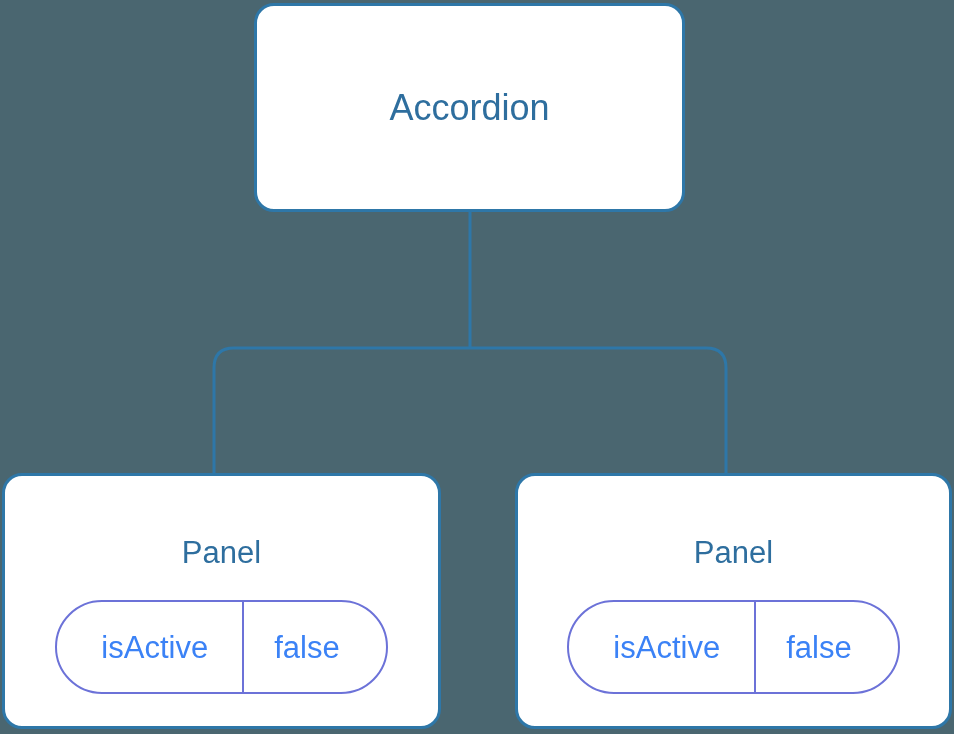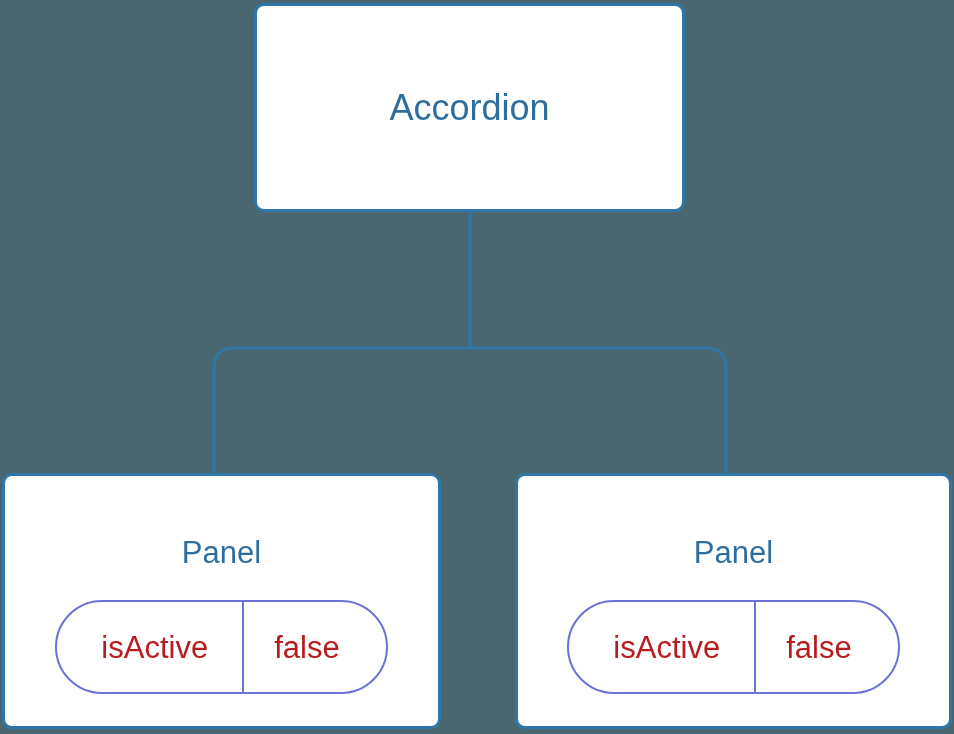--- a/index.html
+++ b/index.html
@@ -28,21 +28,21 @@
     width: 954px;
     height: 734px;
     z-index: 1;
   }
 
   
   .node {
     position: absolute;
     background: #ffffff;
     border: 3px solid #2e77a8;
-    border-radius: 10px;
+    border-radius: 20px;
     box-sizing: border-box;
     z-index: 2;
     display: flex;
     flex-direction: column;
     align-items: center;
   }
 
   .node-title {
     color: #2e6e9e;
     font-size: 35px;
@@ -91,21 +91,21 @@
     height: 94px;
     box-sizing: border-box;
     overflow: hidden;
     background: #ffffff;
   }
   .prop-key,
   .prop-value {
     display: flex;
     align-items: center;
     justify-content: center;
-    color: #b91c1c;
+    color: #3b82f6;
     font-size: 31px;
     line-height: 1;
     white-space: nowrap;
     box-sizing: border-box;
     text-align: center;
   }
   .prop-key {
     padding: 0 34px 0 44px;
     border-right: 2px solid #6c72d8;
   }

